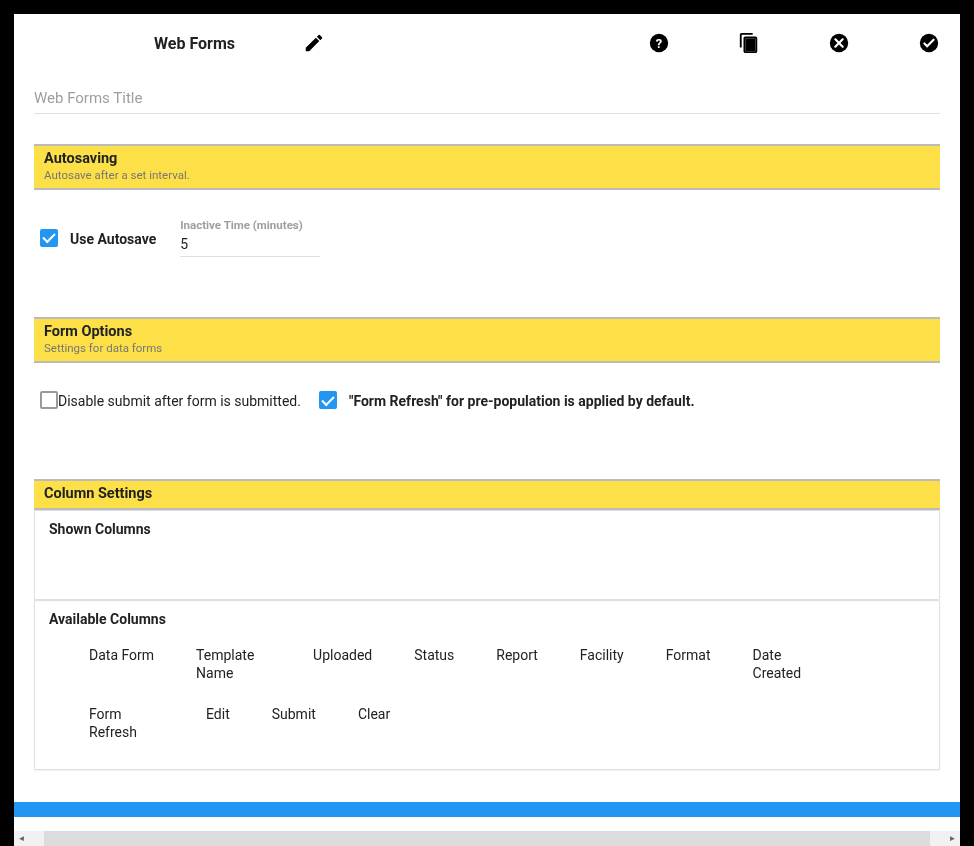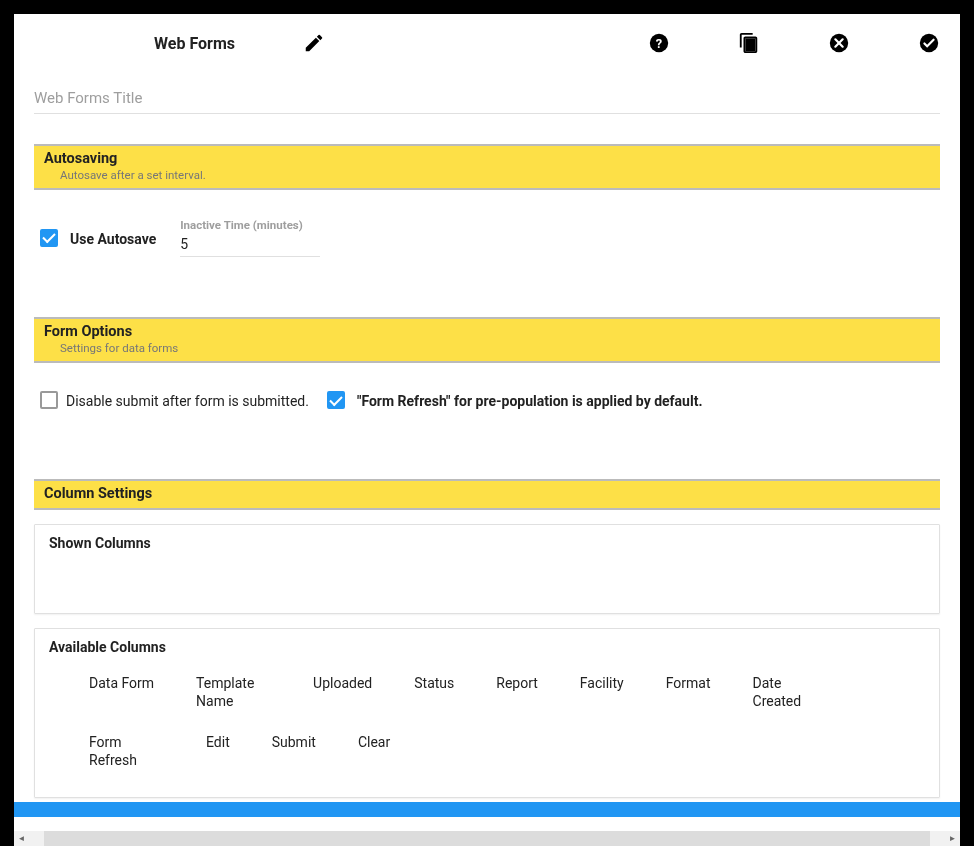--- a/index.html
+++ b/index.html
@@ -95,21 +95,20 @@
   }
   .section-title {
     font-weight: 700;
     font-size: 14.5px;
     color: #222;
   }
   .section-sub {
     font-size: 11.5px;
     color: #777;
     margin-top: 1px;
-    margin-left: 16px;
   }
   .section-body {
     padding: 14px 6px 40px 6px;
     display: flex;
     align-items: flex-start;
     flex-wrap: wrap;
   }
   .checkbox {
     width: 18px;
     height: 18px;
@@ -142,21 +141,21 @@
     font-weight: 700;
     margin-left: 12px;
     margin-right: 24px;
     color: #222;
     position: relative;
     top: 1px;
   }
   .chk-label-normal {
     font-size: 14px;
     font-weight: 400;
-    margin-left: 8px;
+    margin-left: 0;
     margin-right: 18px;
     color: #222;
     position: relative;
     top: 1px;
   }
   .chk-label-bold {
     font-size: 14px;
     font-weight: 700;
     margin-left: 12px;
     color: #222;
@@ -182,21 +181,20 @@
     width: 140px;
     outline: none;
     font-family: inherit;
     color: #222;
   }
   .autosave-row { display: flex; align-items: center; margin-top: 14px; }
   .formopt-row { display: flex; align-items: center; flex-wrap: wrap; }
   .card {
     border: 1px solid #e0e0e0;
     border-radius: 1px;
-    margin-top: 14px;
     padding: 10px 14px 36px 14px;
     box-shadow: 0 1px 2px rgba(0,0,0,0.06);
   }
   .card-title {
     font-weight: 700;
     font-size: 14px;
     color: #222;
     margin-bottom: 20px;
   }
   .avail-cols {

